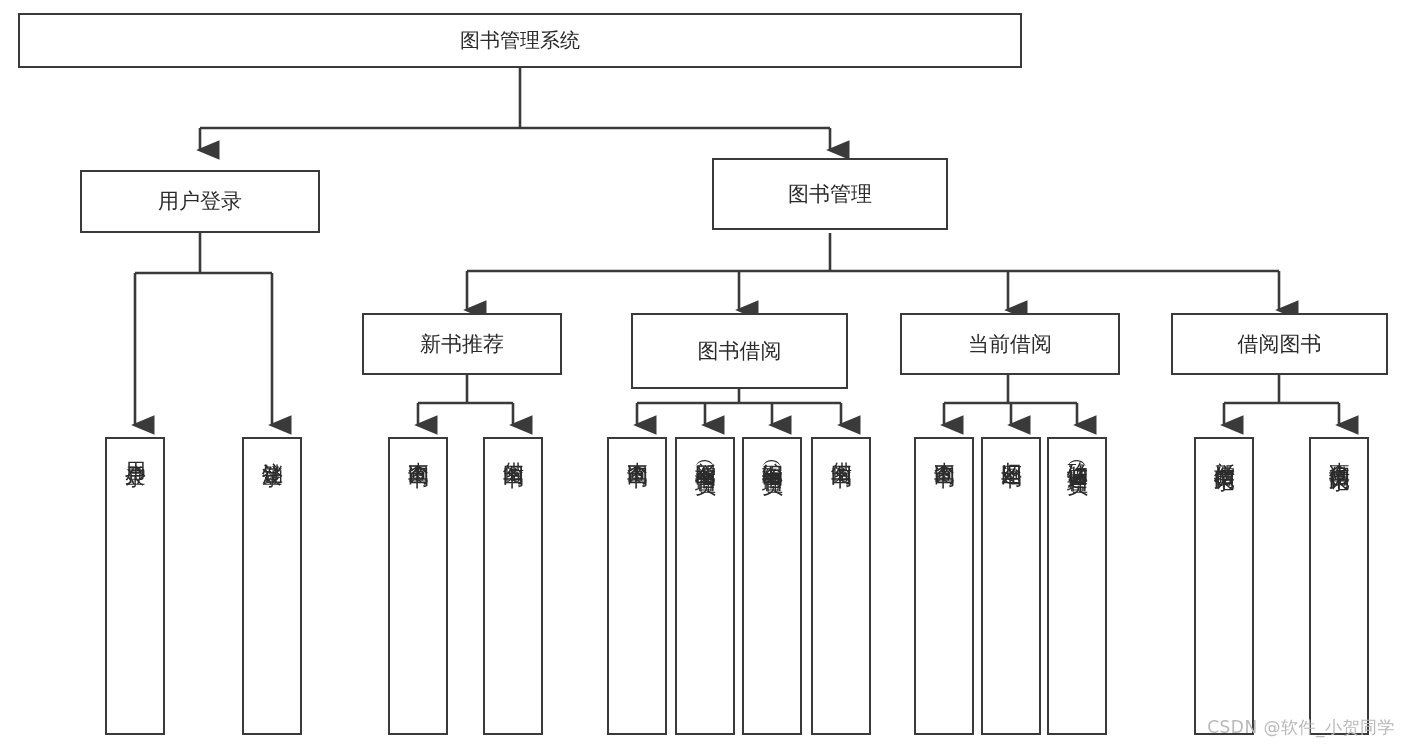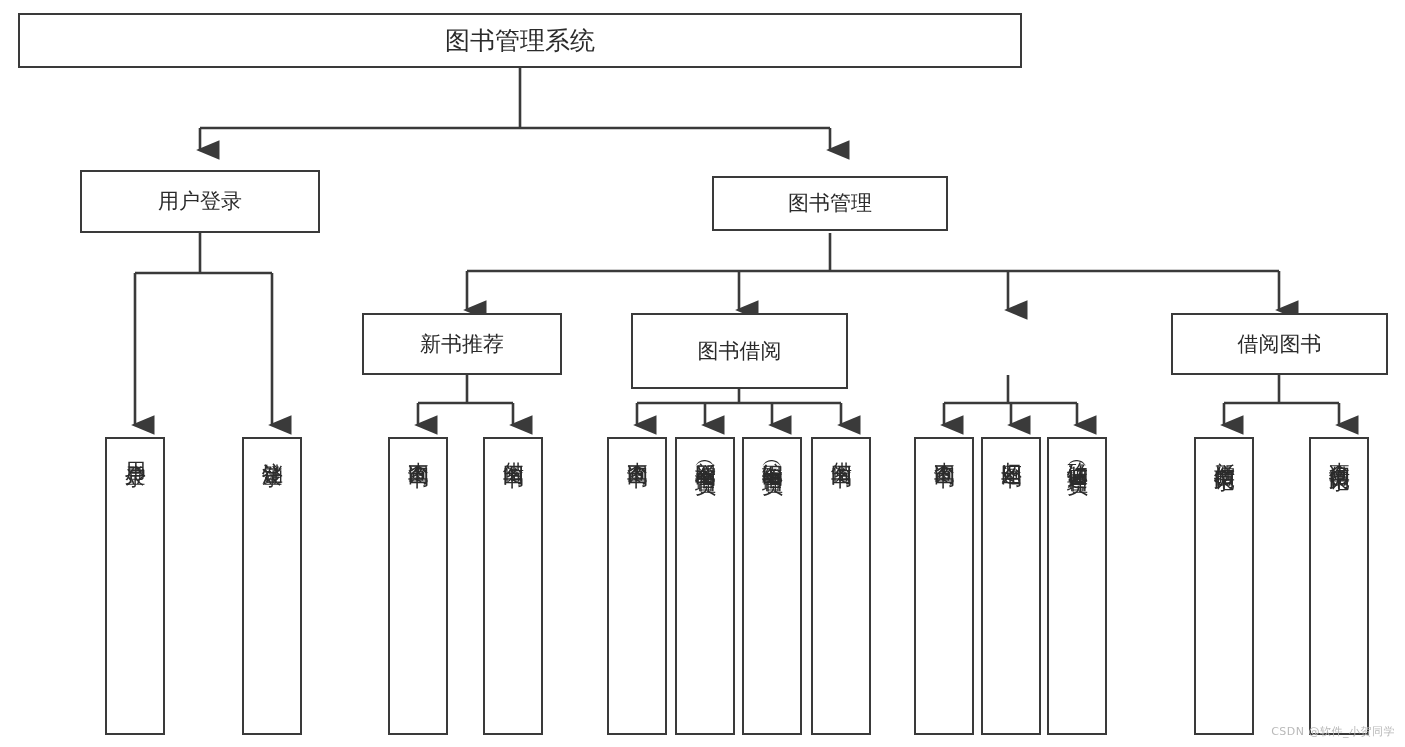--- a/index.html
+++ b/index.html
@@ -40,40 +40,40 @@
     display: block;
     text-align: center;
     line-height: 1.18;
     white-space: nowrap;
   }
   
   .node.horiz .label {
     font-size: 21px;
   }
   .node.root .label {
-    font-size: 25px;
+    font-size: 20px;
   }
   
   .node.vert {
     align-items: flex-start;
     padding-top: 6px;
   }
   .node.vert .label {
     writing-mode: vertical-rl;
     text-orientation: upright;
     font-size: 21px;
     letter-spacing: 2px;
     line-height: 1;
     white-space: nowrap;
   }
   #watermark {
     position: absolute;
     right: 10px;
     bottom: 8px;
-    font-size: 11px;
+    font-size: 17px;
     color: #b9b9b9;
     letter-spacing: 0.5px;
     white-space: nowrap;
     font-family: "DejaVu Sans", "Liberation Sans", sans-serif;
   }
 </style>
 </head>
 <body>
 
 <div id="canvas">
@@ -129,30 +129,33 @@
     </g>
   </svg>
 
   <div class="node root horiz" style="left:18px; top:13px; width:1004px; height:55px;">
     <span class="label">图书管理系统</span>
   </div>
 
   <div class="node horiz" style="left:80px; top:170px; width:240px; height:63px;">
     <span class="label">用户登录</span>
   </div>
-  <div class="node horiz" style="left:712px; top:176px; width:236px; height:55px;align-items:center;">
+  <div class="node horiz" style="left:712px; top:158px; width:236px; height:72px;align-items:center;">
     <span class="label">图书管理</span>
   </div>
 
   <div class="node horiz" style="left:362px; top:313px; width:200px; height:62px;">
     <span class="label">新书推荐</span>
   </div>
   <div class="node horiz" style="left:631px; top:313px; width:217px; height:76px;">
     <span class="label">图书借阅</span>
   </div>
+  <div class="node horiz" style="left:900px; top:313px; width:220px; height:62px;">
+    <span class="label">当前借阅</span>
+  </div>
   <div class="node horiz" style="left:1171px; top:313px; width:217px; height:62px;">
     <span class="label">借阅图书</span>
   </div>
 
   <div class="node vert" style="left:105px; top:437px; width:60px; height:298px;">
     <span class="label">用户登录</span>
   </div>
   <div class="node vert" style="left:242px; top:437px; width:60px; height:298px;">
     <span class="label">注销登录</span>
   </div>

